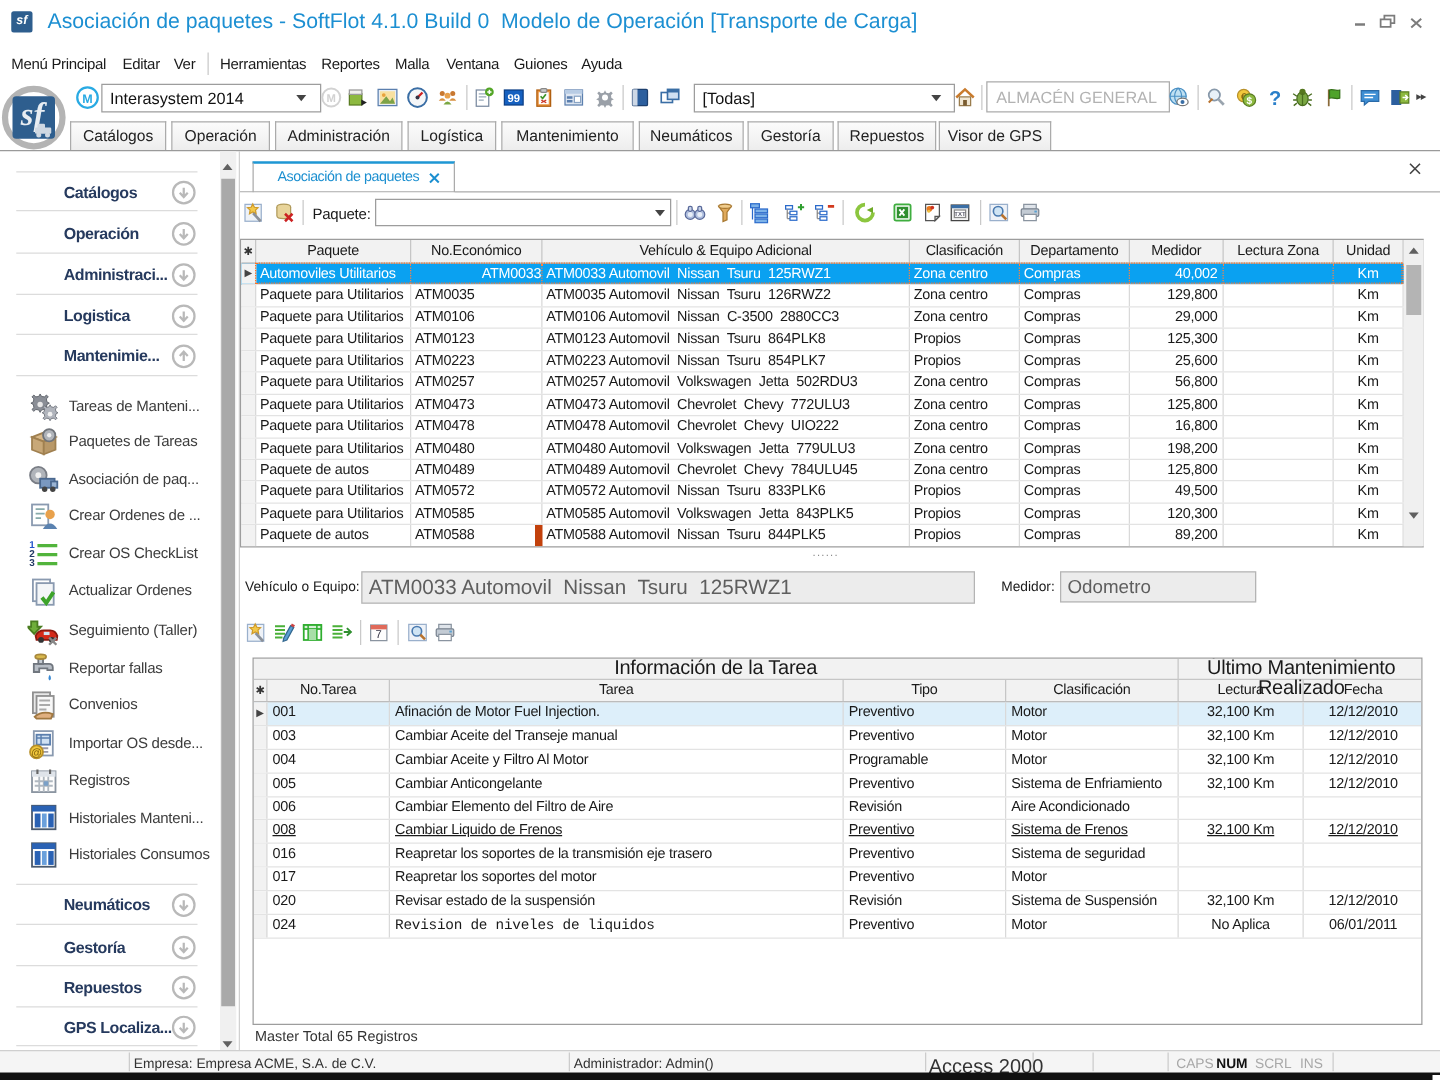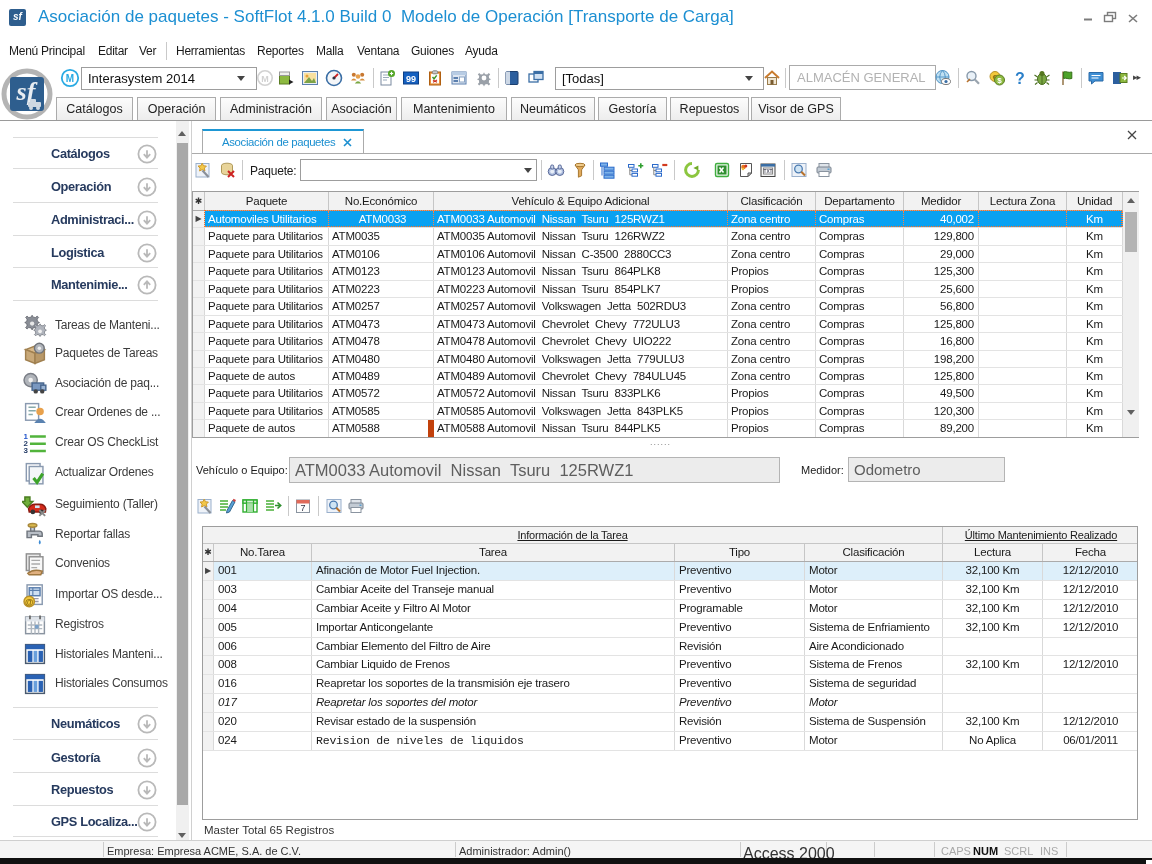--- a/index.html
+++ b/index.html
@@ -159,21 +159,21 @@
   </svg>
 <svg class="ab" style="left:1111px;top:69px;" width="18" height="18" viewBox="0 0 18 18">
     <rect x="2" y="3" width="8" height="12" fill="#2c5f9e"></rect>
     <rect x="9" y="4.5" width="7" height="9" fill="#8db940" stroke="#5a7d23"></rect>
     <path d="M11 9 h4 M13.2 7 l2 2 -2 2" stroke="#fff" stroke-width="1.2" fill="none"></path>
   </svg>
 <div class="ab t" style="left:1133px;top:72px;font-size:9px;color:#444;letter-spacing:-1px;">▸▸</div>
 <div class="ab" style="left:56px;top:97px;width:77px;height:23px;border:1px solid #ababab;border-bottom:none;background:linear-gradient(#fcfcfc,#ededed);font-size:12.5px;color:#222;text-align:center;line-height:23px;box-sizing:border-box;">Catálogos</div>
 <div class="ab" style="left:137px;top:97px;width:79px;height:23px;border:1px solid #ababab;border-bottom:none;background:linear-gradient(#fcfcfc,#ededed);font-size:12.5px;color:#222;text-align:center;line-height:23px;box-sizing:border-box;">Operación</div>
 <div class="ab" style="left:220px;top:97px;width:102px;height:23px;border:1px solid #ababab;border-bottom:none;background:linear-gradient(#fcfcfc,#ededed);font-size:12.5px;color:#222;text-align:center;line-height:23px;box-sizing:border-box;">Administración</div>
-<div class="ab" style="left:326px;top:97px;width:71px;height:23px;border:1px solid #ababab;border-bottom:none;background:linear-gradient(#fcfcfc,#ededed);font-size:12.5px;color:#222;text-align:center;line-height:23px;box-sizing:border-box;">Asociación</div>
+<div class="ab" style="left:326px;top:97px;width:71px;height:23px;border:1px solid #ababab;border-bottom:none;background:linear-gradient(#fcfcfc,#ededed);font-size:12.5px;color:#222;text-align:center;line-height:23px;box-sizing:border-box;">Logística</div>
 <div class="ab" style="left:401px;top:97px;width:106px;height:23px;border:1px solid #ababab;border-bottom:none;background:linear-gradient(#fcfcfc,#ededed);font-size:12.5px;color:#222;text-align:center;line-height:23px;box-sizing:border-box;">Mantenimiento</div>
 <div class="ab" style="left:511px;top:97px;width:84px;height:23px;border:1px solid #ababab;border-bottom:none;background:linear-gradient(#fcfcfc,#ededed);font-size:12.5px;color:#222;text-align:center;line-height:23px;box-sizing:border-box;">Neumáticos</div>
 <div class="ab" style="left:598px;top:97px;width:69px;height:23px;border:1px solid #ababab;border-bottom:none;background:linear-gradient(#fcfcfc,#ededed);font-size:12.5px;color:#222;text-align:center;line-height:23px;box-sizing:border-box;">Gestoría</div>
 <div class="ab" style="left:670px;top:97px;width:79px;height:23px;border:1px solid #ababab;border-bottom:none;background:linear-gradient(#fcfcfc,#ededed);font-size:12.5px;color:#222;text-align:center;line-height:23px;box-sizing:border-box;">Repuestos</div>
 <div class="ab" style="left:751px;top:97px;width:90px;height:23px;border:1px solid #ababab;border-bottom:none;background:linear-gradient(#fcfcfc,#ededed);font-size:12.5px;color:#222;text-align:center;line-height:23px;box-sizing:border-box;">Visor de GPS</div>
 <div class="ab" style="left:0;top:120px;width:1152px;height:1px;background:#9a9a9a;"></div>
 <div class="ab" style="left:13px;top:137px;width:145px;height:1px;background:#dcdcdc;"></div>
 <div class="ab" style="left:13px;top:168px;width:145px;height:1px;background:#dcdcdc;"></div>
 <div class="ab" style="left:13px;top:201.5px;width:145px;height:1px;background:#dcdcdc;"></div>
 <div class="ab" style="left:13px;top:235px;width:145px;height:1px;background:#dcdcdc;"></div>
@@ -442,21 +442,21 @@
 <div style="width:294px;flex:none;border-right:1px solid #c6c6c6;box-sizing:border-box;text-align:center;line-height:18px;overflow:hidden;">Vehículo &amp; Equipo Adicional</div>
 <div style="width:88px;flex:none;border-right:1px solid #c6c6c6;box-sizing:border-box;text-align:center;line-height:18px;overflow:hidden;">Clasificación</div>
 <div style="width:88px;flex:none;border-right:1px solid #c6c6c6;box-sizing:border-box;text-align:center;line-height:18px;overflow:hidden;">Departamento</div>
 <div style="width:75px;flex:none;border-right:1px solid #c6c6c6;box-sizing:border-box;text-align:center;line-height:18px;overflow:hidden;">Medidor</div>
 <div style="width:88px;flex:none;border-right:1px solid #c6c6c6;box-sizing:border-box;text-align:center;line-height:18px;overflow:hidden;">Lectura Zona</div>
 <div style="width:56px;flex:none;border-right:1px solid #c6c6c6;box-sizing:border-box;text-align:center;line-height:18px;overflow:hidden;">Unidad</div>
 </div>
 <div style="display:flex;height:17.45px;border-bottom:1px solid #e3e3e3;box-sizing:border-box;font-size:11.5px;letter-spacing:-0.2px;background:#0aa1f1;color:#fff;">
 <div style="width:12px;flex:none;border-right:1px solid #d9d9d9;box-sizing:border-box;background:#f2f2f2;color:#444;font-size:8px;line-height:16px;text-align:center;">▶</div>
 <div style="width:124px;flex:none;border-right:1px dotted #ff8040;box-sizing:border-box;text-align:left;line-height:16px;overflow:hidden;white-space:nowrap;padding-left:3px;">Automoviles Utilitarios</div>
-<div style="width:105px;flex:none;border-right:1px dotted #ff8040;box-sizing:border-box;text-align:center;line-height:16px;overflow:hidden;white-space:nowrap;padding-left:3px;">ATM0033</div>
+<div style="width:105px;flex:none;border-right:1px dotted #ff8040;box-sizing:border-box;text-align:right;line-height:16px;overflow:hidden;white-space:nowrap;padding-left:3px;">ATM0033</div>
 <div style="width:294px;flex:none;border-right:1px dotted #ff8040;box-sizing:border-box;text-align:left;line-height:16px;overflow:hidden;white-space:nowrap;padding-left:3px;">ATM0033 Automovil&nbsp; Nissan&nbsp; Tsuru&nbsp; 125RWZ1</div>
 <div style="width:88px;flex:none;border-right:1px dotted #ff8040;box-sizing:border-box;text-align:left;line-height:16px;overflow:hidden;white-space:nowrap;padding-left:3px;">Zona centro</div>
 <div style="width:88px;flex:none;border-right:1px dotted #ff8040;box-sizing:border-box;text-align:left;line-height:16px;overflow:hidden;white-space:nowrap;padding-left:3px;">Compras</div>
 <div style="width:75px;flex:none;border-right:1px dotted #ff8040;box-sizing:border-box;text-align:right;line-height:16px;overflow:hidden;white-space:nowrap;padding-right:4px;">40,002</div>
 <div style="width:88px;flex:none;border-right:1px dotted #ff8040;box-sizing:border-box;text-align:left;line-height:16px;overflow:hidden;white-space:nowrap;padding-left:3px;"></div>
 <div style="width:56px;flex:none;border-right:1px dotted #ff8040;box-sizing:border-box;text-align:center;line-height:16px;overflow:hidden;white-space:nowrap;">Km</div>
 </div>
 <div style="display:flex;height:17.45px;border-bottom:1px solid #e3e3e3;box-sizing:border-box;font-size:11.5px;letter-spacing:-0.2px;color:#1a1a1a;">
 <div style="width:12px;flex:none;border-right:1px solid #d9d9d9;box-sizing:border-box;background:#f2f2f2;color:#444;font-size:8px;line-height:16px;text-align:center;"></div>
 <div style="width:124px;flex:none;border-right:1px solid #d9d9d9;box-sizing:border-box;text-align:left;line-height:16px;overflow:hidden;white-space:nowrap;padding-left:3px;">Paquete para Utilitarios</div>
@@ -633,21 +633,21 @@
     <circle cx="8.5" cy="8" r="3.8" fill="#cfe4f4" stroke="#4a7ab0" stroke-width="1.3"></circle>
     <path d="M11.3 10.8 L15 14.5" stroke="#b8722d" stroke-width="2"></path>
   </svg>
 <svg class="ab" style="left:347px;top:497px;" width="18" height="18" viewBox="0 0 18 18">
     <rect x="4" y="2.5" width="10" height="4" fill="#dfe4ea" stroke="#8a94a0"></rect>
     <rect x="2" y="6" width="14" height="6" rx="1" fill="#c3cbd4" stroke="#7a8490"></rect>
     <rect x="4" y="10.5" width="10" height="5" fill="#fff" stroke="#8a94a0"></rect>
     <rect x="12.5" y="7.5" width="2" height="1.5" fill="#5aa0d0"></rect>
   </svg>
 <div class="ab" style="left:202px;top:526px;width:936px;height:294px;border:1px solid #9d9d9d;box-sizing:border-box;background:#fff;overflow:hidden;">
-<div style="display:flex;height:17px;background:#f2f2f2;font-size:11px;letter-spacing:-0.2px;color:#1a1a1a;text-decoration:underline;">
+<div style="display:flex;height:17px;background:#f2f2f2;font-size:16px;letter-spacing:-0.2px;color:#1a1a1a;">
 <div style="width:740px;flex:none;border-right:1px solid #c6c6c6;border-bottom:1px solid #c6c6c6;box-sizing:border-box;text-align:center;line-height:16px;">Información de la Tarea</div>
 <div style="width:196px;flex:none;border-bottom:1px solid #c6c6c6;box-sizing:border-box;text-align:center;line-height:16px;">Último Mantenimiento Realizado</div>
 </div>
 <div style="display:flex;height:18px;background:#f2f2f2;border-bottom:1px solid #ababab;box-sizing:border-box;font-size:11.5px;letter-spacing:-0.2px;color:#1a1a1a;">
 <div style="width:11px;flex:none;border-right:1px solid #c6c6c6;box-sizing:border-box;text-align:center;line-height:17px;overflow:hidden;font-size:9px;color:#333;">✱</div>
 <div style="width:98px;flex:none;border-right:1px solid #c6c6c6;box-sizing:border-box;text-align:center;line-height:17px;overflow:hidden;">No.Tarea</div>
 <div style="width:363px;flex:none;border-right:1px solid #c6c6c6;box-sizing:border-box;text-align:center;line-height:17px;overflow:hidden;">Tarea</div>
 <div style="width:130px;flex:none;border-right:1px solid #c6c6c6;box-sizing:border-box;text-align:center;line-height:17px;overflow:hidden;">Tipo</div>
 <div style="width:138px;flex:none;border-right:1px solid #c6c6c6;box-sizing:border-box;text-align:center;line-height:17px;overflow:hidden;">Clasificación</div>
 <div style="width:100px;flex:none;border-right:1px solid #c6c6c6;box-sizing:border-box;text-align:center;line-height:17px;overflow:hidden;">Lectura</div>
@@ -676,54 +676,54 @@
 <div style="width:98px;flex:none;border-right:1px solid #d9d9d9;box-sizing:border-box;text-align:left;line-height:17px;overflow:hidden;white-space:nowrap;padding-left:4px;">004</div>
 <div style="width:363px;flex:none;border-right:1px solid #d9d9d9;box-sizing:border-box;text-align:left;line-height:17px;overflow:hidden;white-space:nowrap;padding-left:4px;">Cambiar Aceite y Filtro Al Motor</div>
 <div style="width:130px;flex:none;border-right:1px solid #d9d9d9;box-sizing:border-box;text-align:left;line-height:17px;overflow:hidden;white-space:nowrap;padding-left:4px;">Programable</div>
 <div style="width:138px;flex:none;border-right:1px solid #d9d9d9;box-sizing:border-box;text-align:left;line-height:17px;overflow:hidden;white-space:nowrap;padding-left:4px;">Motor</div>
 <div style="width:100px;flex:none;border-right:1px solid #d9d9d9;box-sizing:border-box;text-align:center;line-height:17px;overflow:hidden;white-space:nowrap;">32,100 Km</div>
 <div style="width:96px;flex:none;border-right:1px solid #d9d9d9;box-sizing:border-box;text-align:center;line-height:17px;overflow:hidden;white-space:nowrap;">12/12/2010</div>
 </div>
 <div style="display:flex;height:18.9px;border-bottom:1px solid #e3e3e3;box-sizing:border-box;font-size:11.5px;letter-spacing:-0.2px;color:#1a1a1a;">
 <div style="width:11px;flex:none;border-right:1px solid #d9d9d9;box-sizing:border-box;background:#f2f2f2;color:#444;font-size:8px;line-height:17px;text-align:center;"></div>
 <div style="width:98px;flex:none;border-right:1px solid #d9d9d9;box-sizing:border-box;text-align:left;line-height:17px;overflow:hidden;white-space:nowrap;padding-left:4px;">005</div>
-<div style="width:363px;flex:none;border-right:1px solid #d9d9d9;box-sizing:border-box;text-align:left;line-height:17px;overflow:hidden;white-space:nowrap;padding-left:4px;">Importar Anticongelante</div>
+<div style="width:363px;flex:none;border-right:1px solid #d9d9d9;box-sizing:border-box;text-align:left;line-height:17px;overflow:hidden;white-space:nowrap;padding-left:4px;">Cambiar Anticongelante</div>
 <div style="width:130px;flex:none;border-right:1px solid #d9d9d9;box-sizing:border-box;text-align:left;line-height:17px;overflow:hidden;white-space:nowrap;padding-left:4px;">Preventivo</div>
 <div style="width:138px;flex:none;border-right:1px solid #d9d9d9;box-sizing:border-box;text-align:left;line-height:17px;overflow:hidden;white-space:nowrap;padding-left:4px;">Sistema de Enfriamiento</div>
 <div style="width:100px;flex:none;border-right:1px solid #d9d9d9;box-sizing:border-box;text-align:center;line-height:17px;overflow:hidden;white-space:nowrap;">32,100 Km</div>
 <div style="width:96px;flex:none;border-right:1px solid #d9d9d9;box-sizing:border-box;text-align:center;line-height:17px;overflow:hidden;white-space:nowrap;">12/12/2010</div>
 </div>
 <div style="display:flex;height:18.9px;border-bottom:1px solid #e3e3e3;box-sizing:border-box;font-size:11.5px;letter-spacing:-0.2px;color:#1a1a1a;">
 <div style="width:11px;flex:none;border-right:1px solid #d9d9d9;box-sizing:border-box;background:#f2f2f2;color:#444;font-size:8px;line-height:17px;text-align:center;"></div>
 <div style="width:98px;flex:none;border-right:1px solid #d9d9d9;box-sizing:border-box;text-align:left;line-height:17px;overflow:hidden;white-space:nowrap;padding-left:4px;">006</div>
 <div style="width:363px;flex:none;border-right:1px solid #d9d9d9;box-sizing:border-box;text-align:left;line-height:17px;overflow:hidden;white-space:nowrap;padding-left:4px;">Cambiar Elemento del Filtro de Aire</div>
 <div style="width:130px;flex:none;border-right:1px solid #d9d9d9;box-sizing:border-box;text-align:left;line-height:17px;overflow:hidden;white-space:nowrap;padding-left:4px;">Revisión</div>
 <div style="width:138px;flex:none;border-right:1px solid #d9d9d9;box-sizing:border-box;text-align:left;line-height:17px;overflow:hidden;white-space:nowrap;padding-left:4px;">Aire Acondicionado</div>
 <div style="width:100px;flex:none;border-right:1px solid #d9d9d9;box-sizing:border-box;text-align:center;line-height:17px;overflow:hidden;white-space:nowrap;"></div>
 <div style="width:96px;flex:none;border-right:1px solid #d9d9d9;box-sizing:border-box;text-align:center;line-height:17px;overflow:hidden;white-space:nowrap;"></div>
 </div>
-<div style="display:flex;height:18.9px;border-bottom:1px solid #e3e3e3;box-sizing:border-box;font-size:11.5px;letter-spacing:-0.2px;color:#1a1a1a;">
+<div style="display:flex;height:18.9px;border-bottom:1px solid #e3e3e3;box-sizing:border-box;font-size:11.5px;letter-spacing:-0.2px;color:#1a1a1a;text-decoration:underline;">
 <div style="width:11px;flex:none;border-right:1px solid #d9d9d9;box-sizing:border-box;background:#f2f2f2;color:#444;font-size:8px;line-height:17px;text-align:center;"></div>
 <div style="width:98px;flex:none;border-right:1px solid #d9d9d9;box-sizing:border-box;text-align:left;line-height:17px;overflow:hidden;white-space:nowrap;padding-left:4px;">008</div>
 <div style="width:363px;flex:none;border-right:1px solid #d9d9d9;box-sizing:border-box;text-align:left;line-height:17px;overflow:hidden;white-space:nowrap;padding-left:4px;">Cambiar Liquido de Frenos</div>
 <div style="width:130px;flex:none;border-right:1px solid #d9d9d9;box-sizing:border-box;text-align:left;line-height:17px;overflow:hidden;white-space:nowrap;padding-left:4px;">Preventivo</div>
 <div style="width:138px;flex:none;border-right:1px solid #d9d9d9;box-sizing:border-box;text-align:left;line-height:17px;overflow:hidden;white-space:nowrap;padding-left:4px;">Sistema de Frenos</div>
 <div style="width:100px;flex:none;border-right:1px solid #d9d9d9;box-sizing:border-box;text-align:center;line-height:17px;overflow:hidden;white-space:nowrap;">32,100 Km</div>
 <div style="width:96px;flex:none;border-right:1px solid #d9d9d9;box-sizing:border-box;text-align:center;line-height:17px;overflow:hidden;white-space:nowrap;">12/12/2010</div>
 </div>
 <div style="display:flex;height:18.9px;border-bottom:1px solid #e3e3e3;box-sizing:border-box;font-size:11.5px;letter-spacing:-0.2px;color:#1a1a1a;">
 <div style="width:11px;flex:none;border-right:1px solid #d9d9d9;box-sizing:border-box;background:#f2f2f2;color:#444;font-size:8px;line-height:17px;text-align:center;"></div>
 <div style="width:98px;flex:none;border-right:1px solid #d9d9d9;box-sizing:border-box;text-align:left;line-height:17px;overflow:hidden;white-space:nowrap;padding-left:4px;">016</div>
 <div style="width:363px;flex:none;border-right:1px solid #d9d9d9;box-sizing:border-box;text-align:left;line-height:17px;overflow:hidden;white-space:nowrap;padding-left:4px;">Reapretar los soportes de la transmisión eje trasero</div>
 <div style="width:130px;flex:none;border-right:1px solid #d9d9d9;box-sizing:border-box;text-align:left;line-height:17px;overflow:hidden;white-space:nowrap;padding-left:4px;">Preventivo</div>
 <div style="width:138px;flex:none;border-right:1px solid #d9d9d9;box-sizing:border-box;text-align:left;line-height:17px;overflow:hidden;white-space:nowrap;padding-left:4px;">Sistema de seguridad</div>
 <div style="width:100px;flex:none;border-right:1px solid #d9d9d9;box-sizing:border-box;text-align:center;line-height:17px;overflow:hidden;white-space:nowrap;"></div>
 <div style="width:96px;flex:none;border-right:1px solid #d9d9d9;box-sizing:border-box;text-align:center;line-height:17px;overflow:hidden;white-space:nowrap;"></div>
 </div>
-<div style="display:flex;height:18.9px;border-bottom:1px solid #e3e3e3;box-sizing:border-box;font-size:11.5px;letter-spacing:-0.2px;color:#1a1a1a;font-style:italic;">
+<div style="display:flex;height:18.9px;border-bottom:1px solid #e3e3e3;box-sizing:border-box;font-size:11.5px;letter-spacing:-0.2px;color:#1a1a1a;">
 <div style="width:11px;flex:none;border-right:1px solid #d9d9d9;box-sizing:border-box;background:#f2f2f2;color:#444;font-size:8px;line-height:17px;text-align:center;"></div>
 <div style="width:98px;flex:none;border-right:1px solid #d9d9d9;box-sizing:border-box;text-align:left;line-height:17px;overflow:hidden;white-space:nowrap;padding-left:4px;">017</div>
 <div style="width:363px;flex:none;border-right:1px solid #d9d9d9;box-sizing:border-box;text-align:left;line-height:17px;overflow:hidden;white-space:nowrap;padding-left:4px;">Reapretar los soportes del motor</div>
 <div style="width:130px;flex:none;border-right:1px solid #d9d9d9;box-sizing:border-box;text-align:left;line-height:17px;overflow:hidden;white-space:nowrap;padding-left:4px;">Preventivo</div>
 <div style="width:138px;flex:none;border-right:1px solid #d9d9d9;box-sizing:border-box;text-align:left;line-height:17px;overflow:hidden;white-space:nowrap;padding-left:4px;">Motor</div>
 <div style="width:100px;flex:none;border-right:1px solid #d9d9d9;box-sizing:border-box;text-align:center;line-height:17px;overflow:hidden;white-space:nowrap;"></div>
 <div style="width:96px;flex:none;border-right:1px solid #d9d9d9;box-sizing:border-box;text-align:center;line-height:17px;overflow:hidden;white-space:nowrap;"></div>
 </div>
 <div style="display:flex;height:18.9px;border-bottom:1px solid #e3e3e3;box-sizing:border-box;font-size:11.5px;letter-spacing:-0.2px;color:#1a1a1a;">
 <div style="width:11px;flex:none;border-right:1px solid #d9d9d9;box-sizing:border-box;background:#f2f2f2;color:#444;font-size:8px;line-height:17px;text-align:center;"></div>

